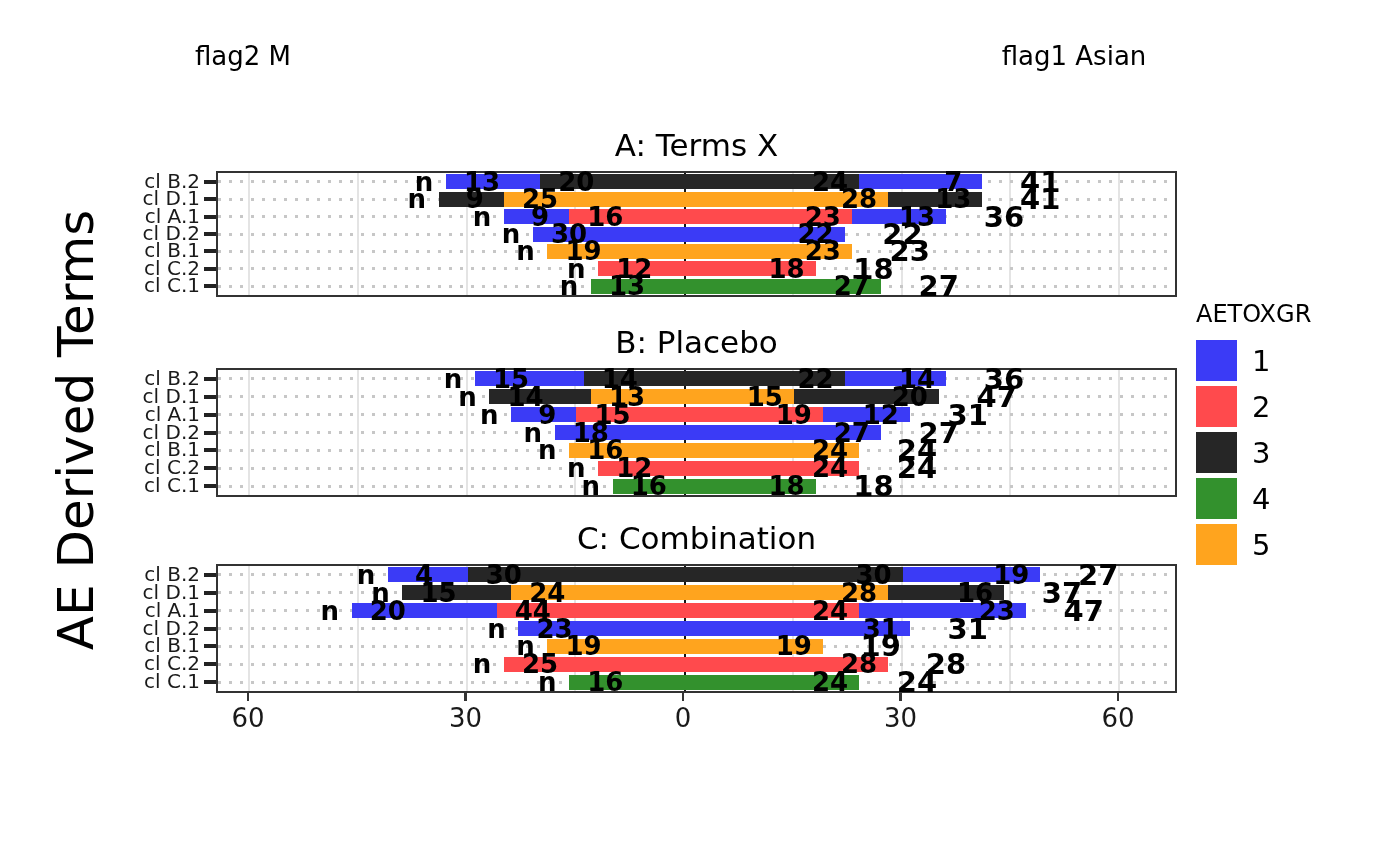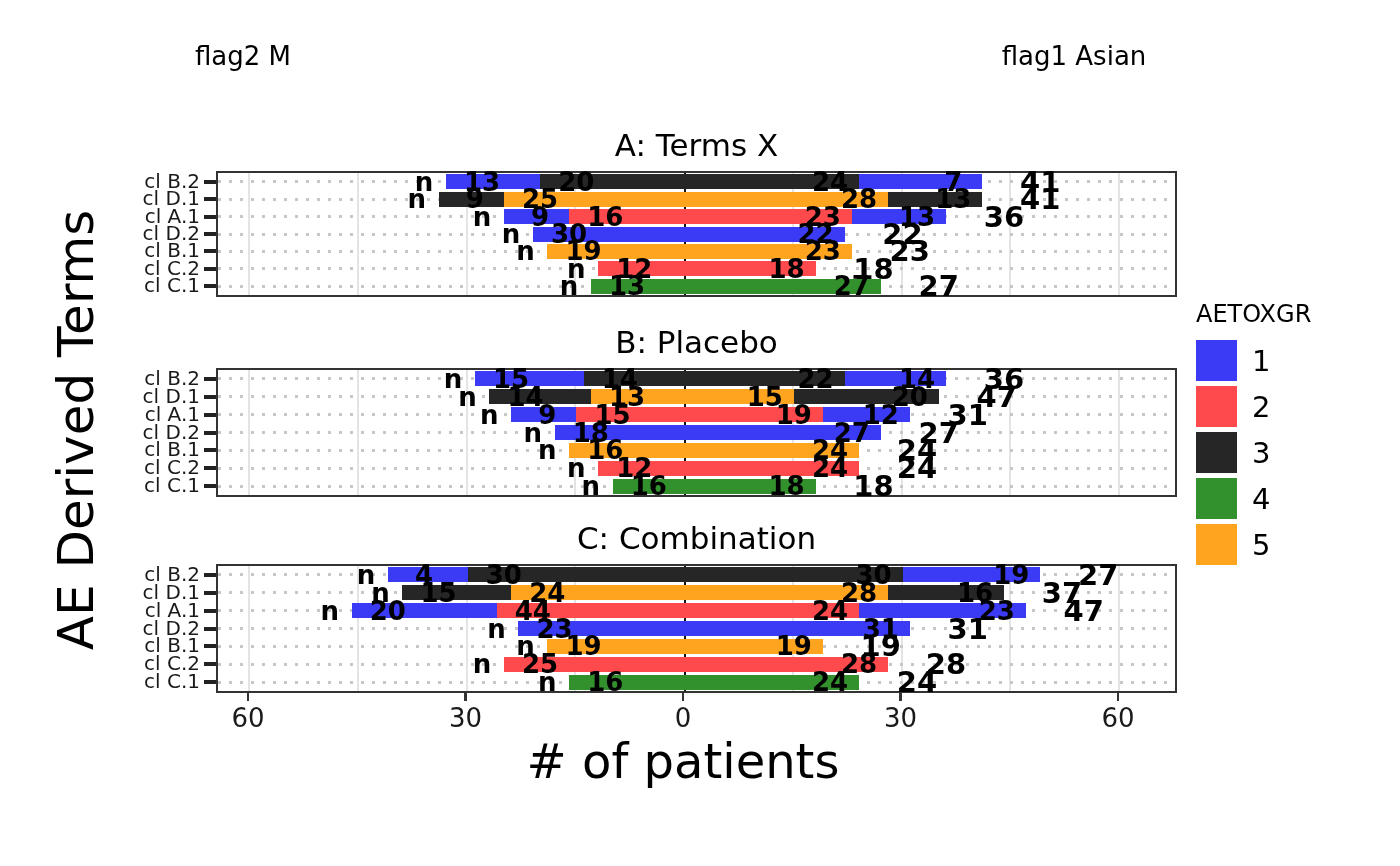--- a/index.html
+++ b/index.html
@@ -313,21 +313,20 @@
       <div class="xtick" style="left: 464.25px; top: 693px;"></div>
       <div class="xticklbl" style="left: 465.5px; top: 703px;">30</div>
       <div class="xtick" style="left: 681.75px; top: 693px;"></div>
       <div class="xticklbl" style="left: 683px; top: 703px;">0</div>
       <div class="xtick" style="left: 899.25px; top: 693px;"></div>
       <div class="xticklbl" style="left: 900.5px; top: 703px;">30</div>
       <div class="xtick" style="left: 1116.75px; top: 693px;"></div>
       <div class="xticklbl" style="left: 1118px; top: 703px;">60</div>
     </div>
 
-  <div class="xlab"># of patients</div>
 
   <div class="legend">
     <div class="legend-title">AETOXGR</div>
     <div id="legend-items">
         <div class="legend-item" style="top: 40px; width: 120px;">
           <div class="swatch" style="background: rgb(59, 59, 246);"></div>
           <div class="legend-item-lbl">1</div>
         </div>
         <div class="legend-item" style="top: 86px; width: 120px;">
           <div class="swatch" style="background: rgb(255, 74, 77);"></div>

